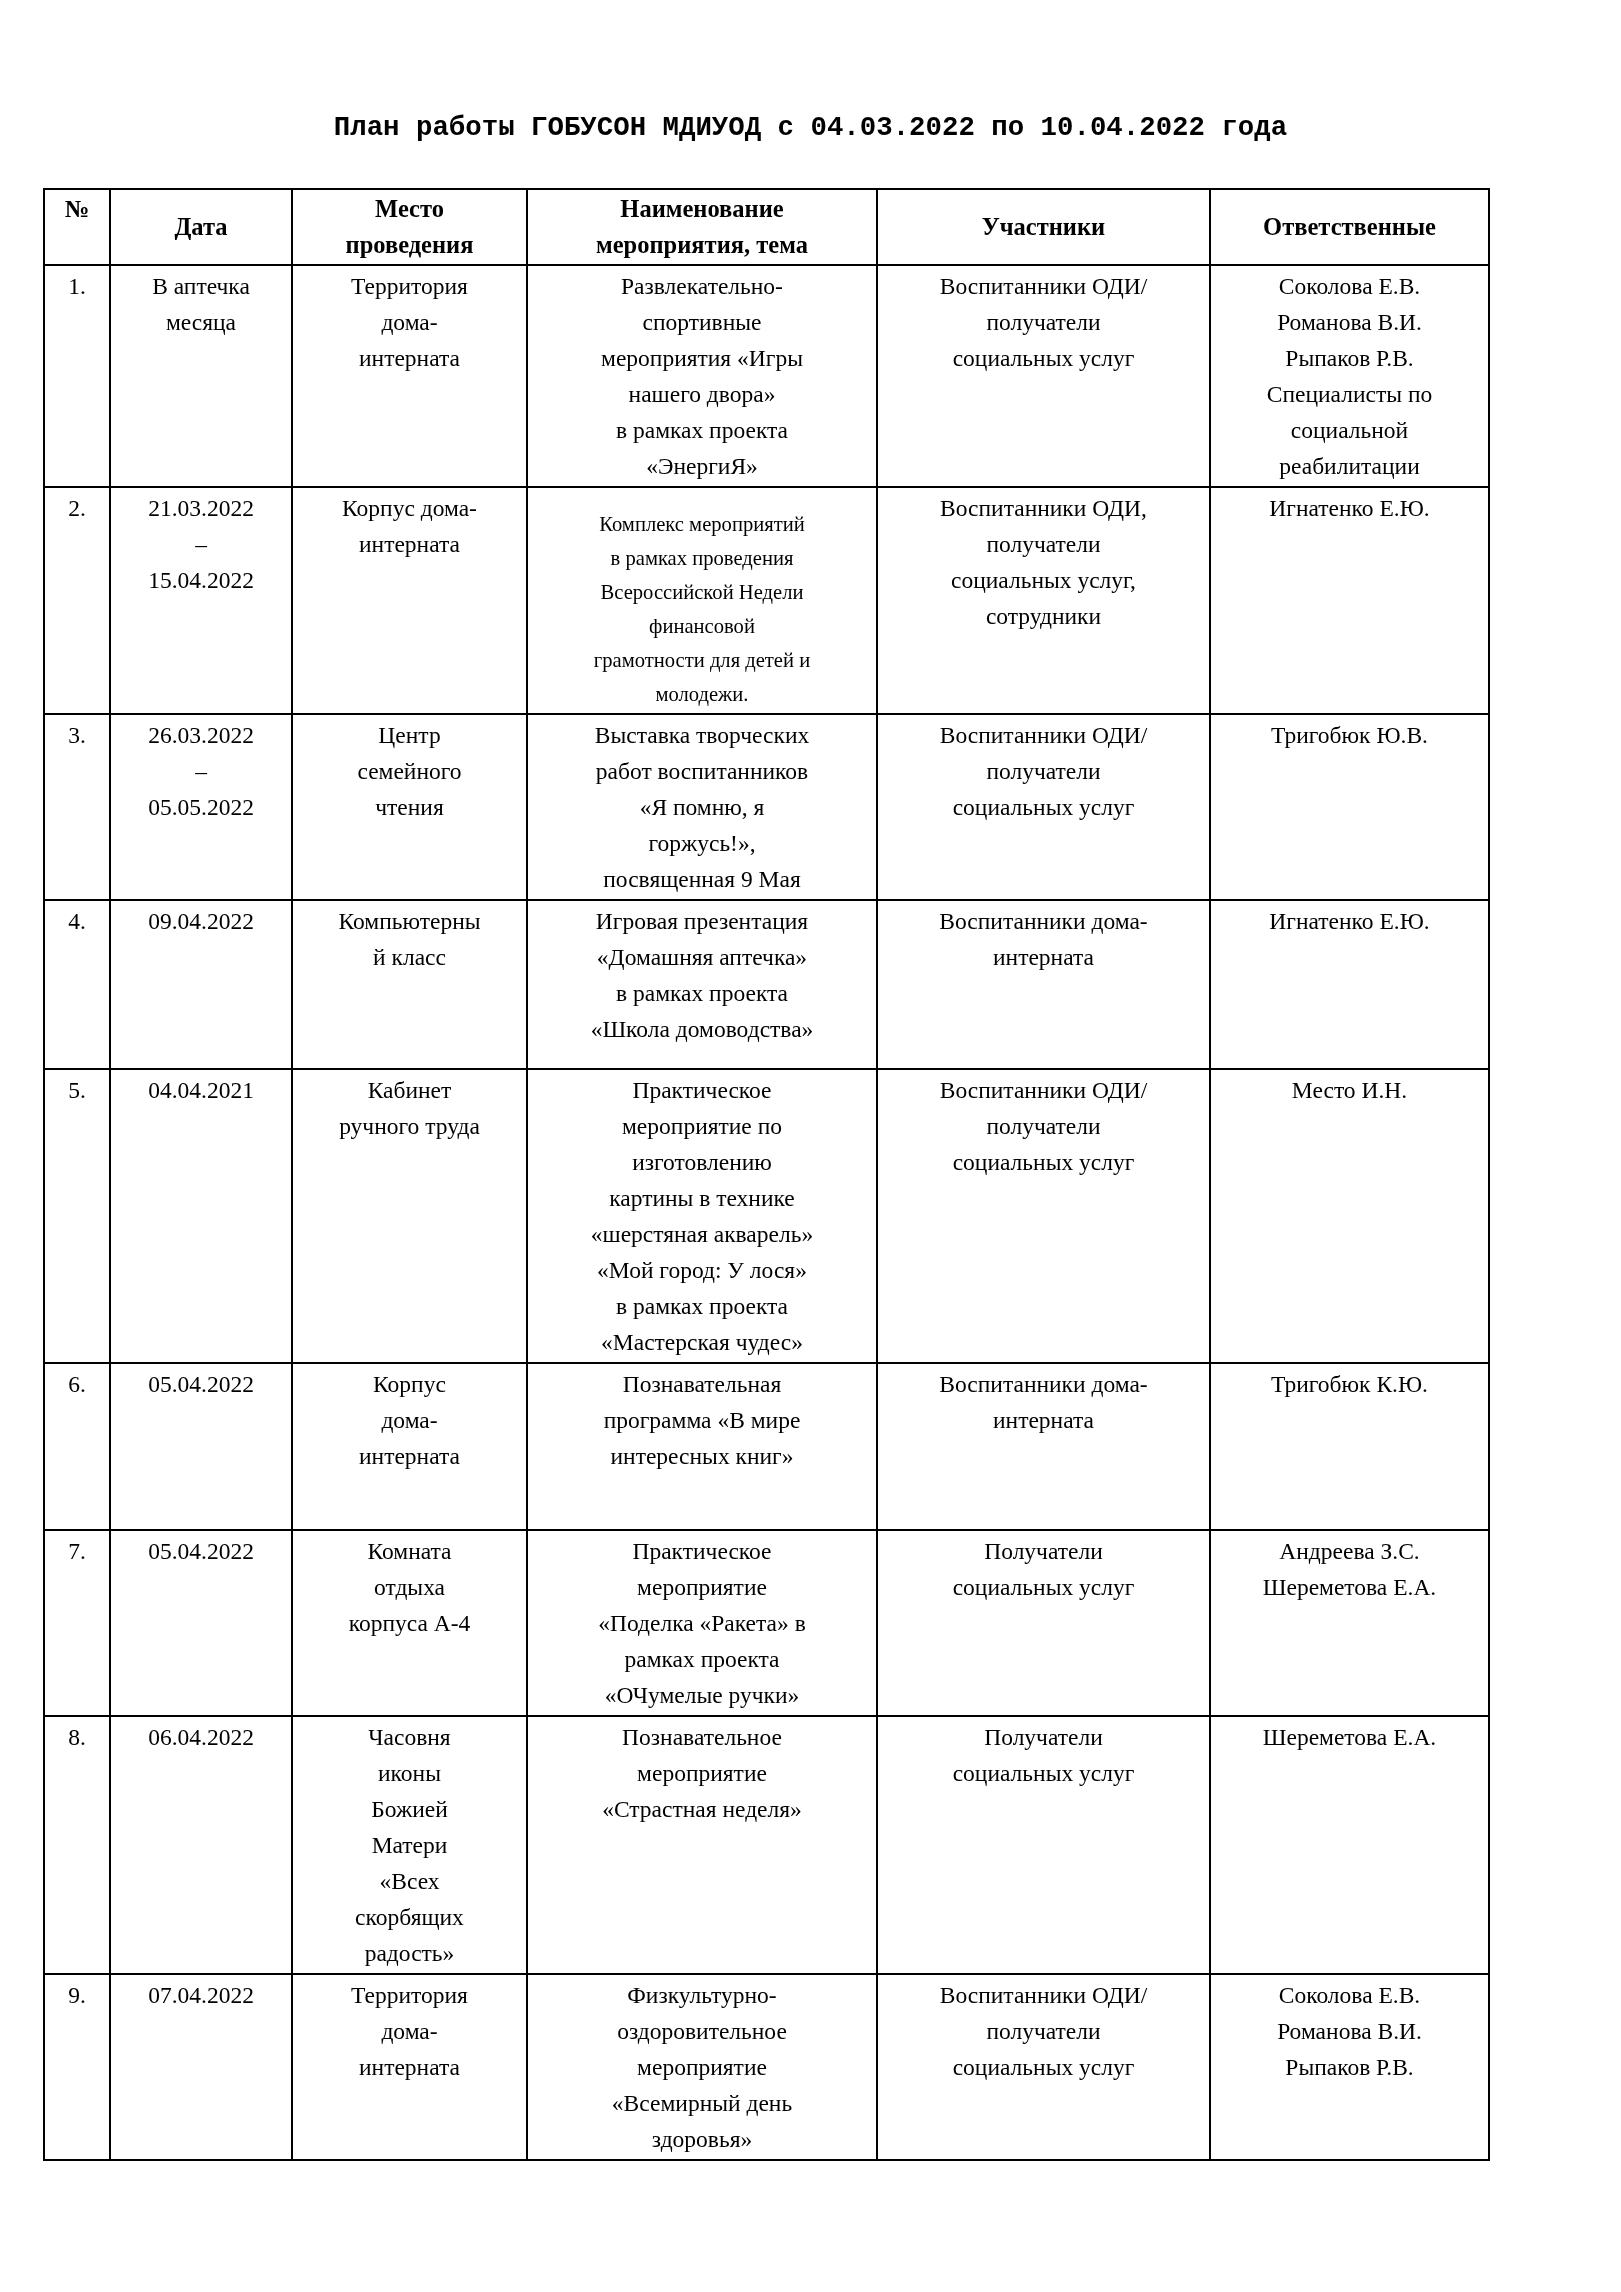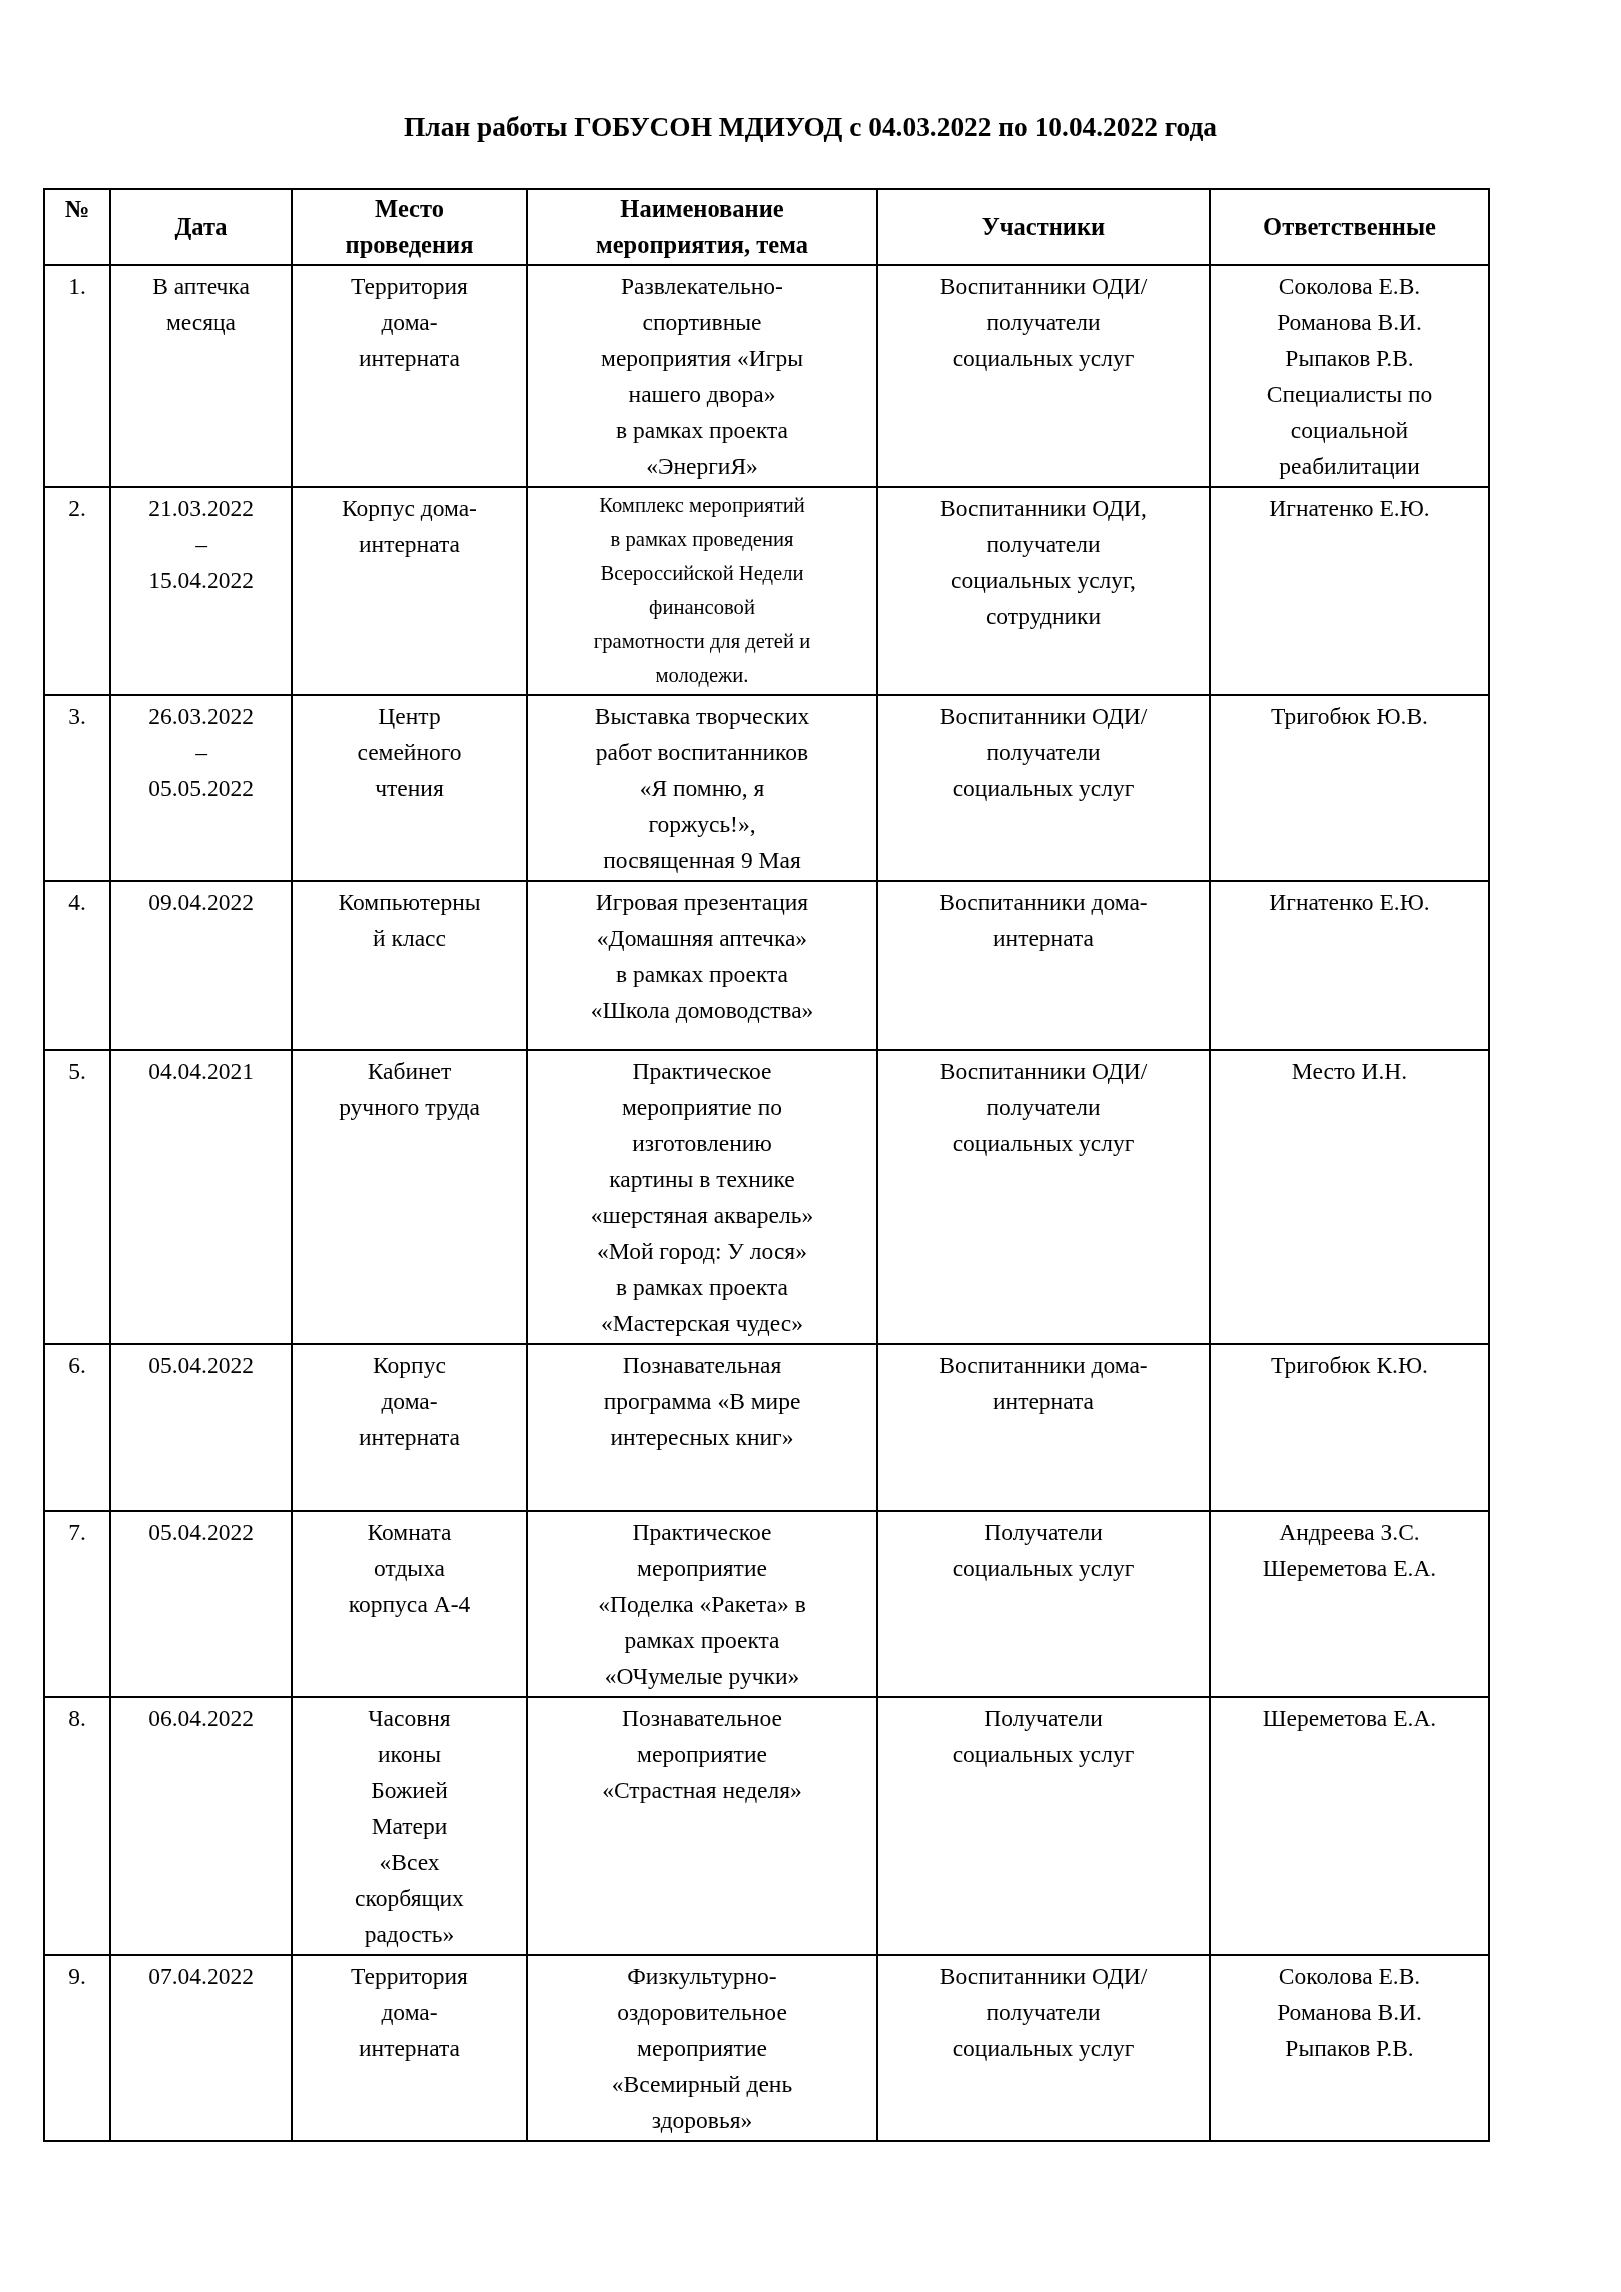--- a/index.html
+++ b/index.html
@@ -17,20 +17,21 @@
     box-sizing: border-box;
     padding-top: 110px;
     overflow: hidden;
   }
   .doc-title {
     text-align: center;
     font-weight: bold;
     font-size: 27.4px;
     line-height: 35px;
     margin: 0 0 43px 0;
+    font-family: Liberation Mono, monospace;
   }
   table.plan {
     border-collapse: collapse;
     table-layout: fixed;
     margin-left: 43px;
     width: 1446px;
     border: 2.9px solid #000;
   }
   .plan th, .plan td {
     border: 2px solid #000;
@@ -51,21 +52,21 @@
   }
   .plan td {
     font-size: 23.5px;
     line-height: 36px;
     vertical-align: top;
     padding: 2px 3.9px;
   }
   .plan td.small-text {
     font-size: 20.6px;
     line-height: 34px;
-    padding-top: 0;
+    padding-top: 19px;
     border-radius: 21px;
   }
   
   .plan tr.tall-148 td { height: 169px; }
   .plan tr.tall-170 td { height: 167px; }
 </style>
 </head>
 <body>
 
 <div class="page">

